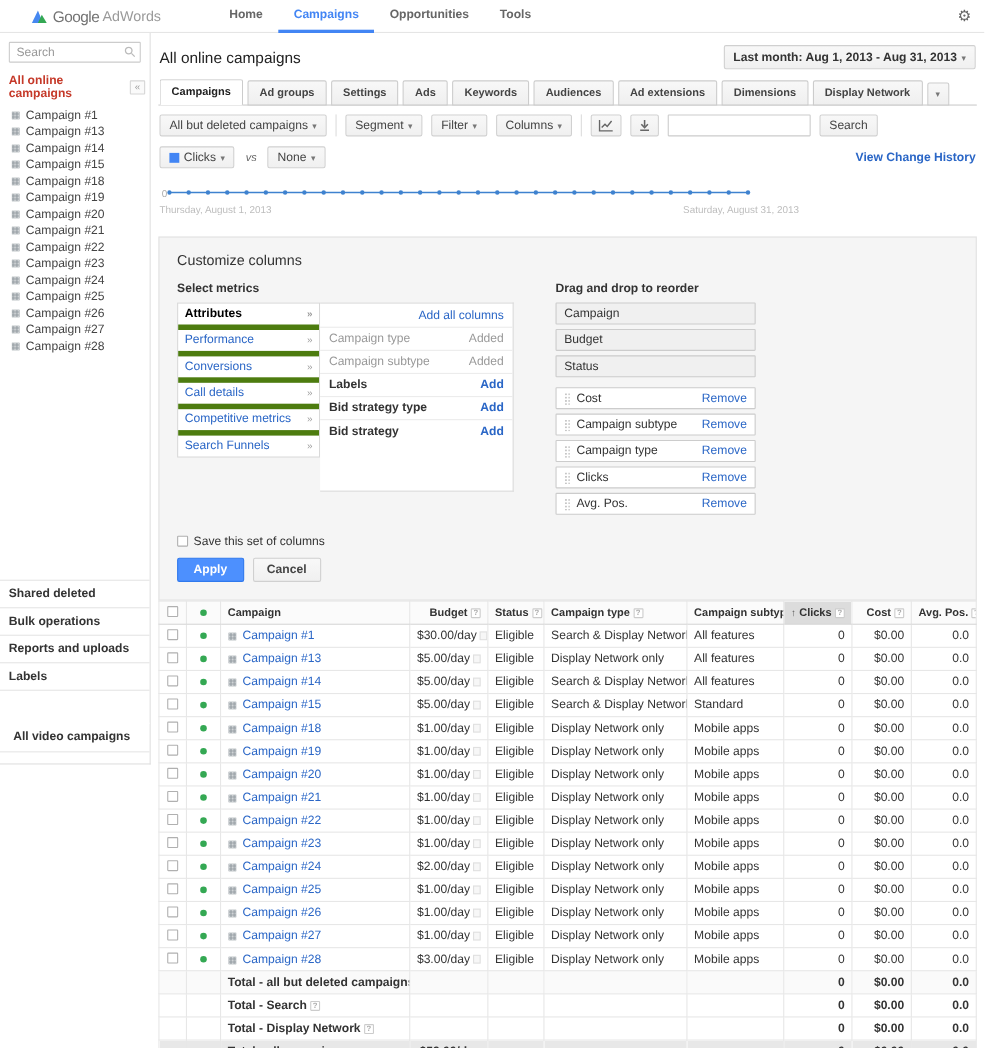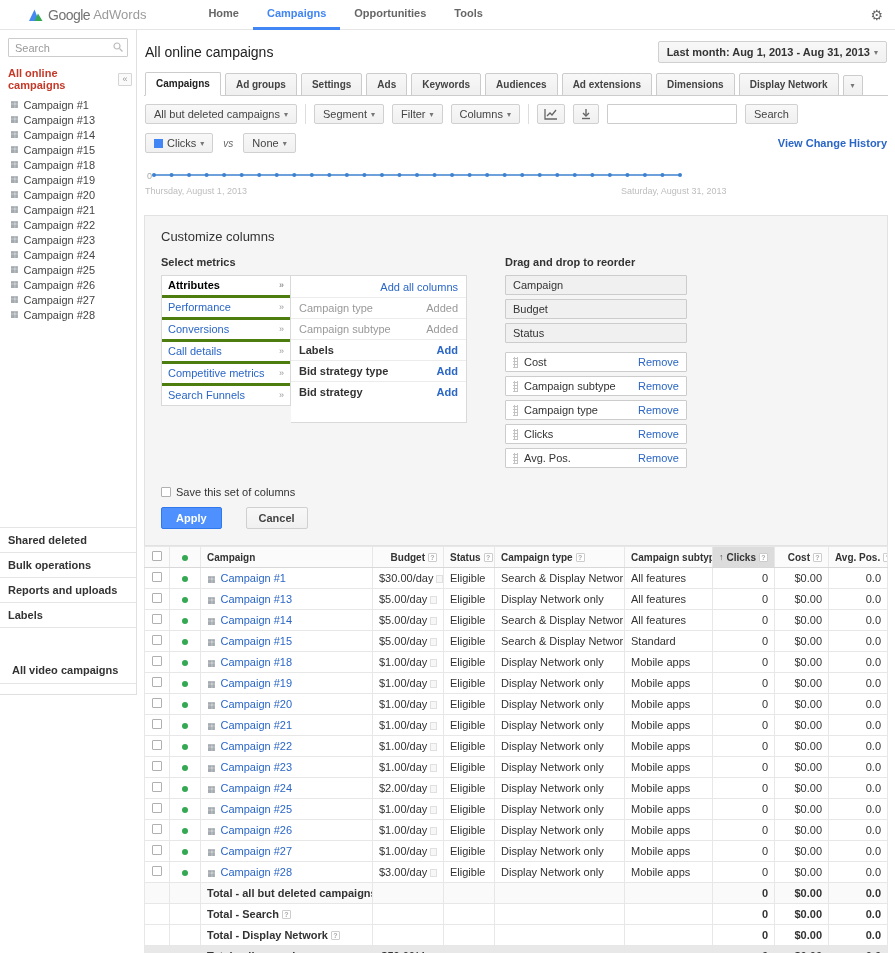--- a/index.html
+++ b/index.html
@@ -74,42 +74,42 @@
   .x-label.end { left:477px; }
 
   
   .customize { background:#f5f5f5; border:1px solid #e2e2e2; padding:13px 16px 16px; }
   .cz-title { font-size:13px; color:#333; margin-bottom:12px; }
   .cz-cols { display:flex; }
   .cz-left { width:316px; }
   .cz-sub { font-weight:bold; font-size:11px; color:#333; margin-bottom:7px; }
   .metrics-box { display:flex; align-items:flex-start; }
   .metrics-menu { width:130px; background:#fff; border:1px solid #d9d9d9; }
-  .menu-item { display:flex; align-items:center; justify-content:space-between; padding:3px 6px 4px; border-bottom:3px solid #4d7c0f; color:#2a66c6; cursor:pointer; }
+  .menu-item { display:flex; align-items:center; justify-content:space-between; padding:3px 6px 4px; border-bottom:5px solid #4d7c0f; color:#2a66c6; cursor:pointer; }
   .menu-item:last-child { border-bottom:none; }
   .menu-item.selected { color:#000; font-weight:bold; }
   .chev { color:#999; font-size:9px; }
-  .metrics-list { width:176px; background:#fff; border:1px solid #d9d9d9; border-left:none; height:148px; }
+  .metrics-list { width:176px; background:#fff; border:1px solid #d9d9d9; border-left:none; height:172px; }
   .addall-row { text-align:right; padding:5px 8px 4px; }
   .addall-row a { color:#2a66c6; }
   .metric-row2 { display:flex; align-items:center; justify-content:space-between; padding:4px 8px; border-top:1px solid #ececec; }
   .metric-row2.added .m-label, .metric-row2.added .m-action { color:#999; }
   .metric-row2.addable .m-label { font-weight:bold; color:#333; }
   .metric-row2.addable .m-action { font-weight:bold; color:#2a66c6; cursor:pointer; }
   .cz-right { margin-left:28px; width:182px; }
   .reorder-box { border:1px solid #ccc; border-radius:1px; padding:3px 7px; margin-bottom:4px; font-size:11px; color:#333; display:flex; align-items:center; }
   .reorder-box.fixed { background:#f0f0f0; }
   .reorder-box.removable { background:#fff; cursor:move; }
   .reorder-gap { height:5px; }
   .handle { width:5px; height:11px; margin-right:6px; background-image:radial-gradient(#c3c3c3 1px, transparent 1.1px); background-size:3px 3px; }
   .rm-label { flex:1; }
   .rm-link { color:#2a66c6; font-size:11px; }
   .save-row { margin-top:14px; display:flex; align-items:center; gap:5px; color:#333; }
   .cbx { display:inline-block; width:10px; height:10px; border:1px solid #b0b0b0; background:#fff; border-radius:1px; }
-  .cz-buttons { margin-top:9px; display:flex; gap:24px; }
+  .cz-buttons { margin-top:9px; display:flex; gap:8px; }
   .apply-btn { background:#4d90fe; border:1px solid #3079ed; color:#fff; font-weight:bold; padding:4px 14px; border-radius:2px; font-size:11px; cursor:pointer; font-family:inherit; }
   .cancel-btn { font-weight:bold; padding:4px 12px; }
 
   
   .table-wrap { }
   table { width:100%; border-collapse:collapse; table-layout:fixed; }
   th, td { border:1px solid #e7e7e7; padding:3px 6px; font-size:11px; height:21px; overflow:hidden; white-space:nowrap; }
   thead th { font-size:10px; font-weight:bold; color:#333; background:#fbfbfb; text-align:left; border-bottom:1px solid #d8d8d8; }
   th.num, td.num { text-align:right; }
   th.sorted { background:#dcdcdc; }

